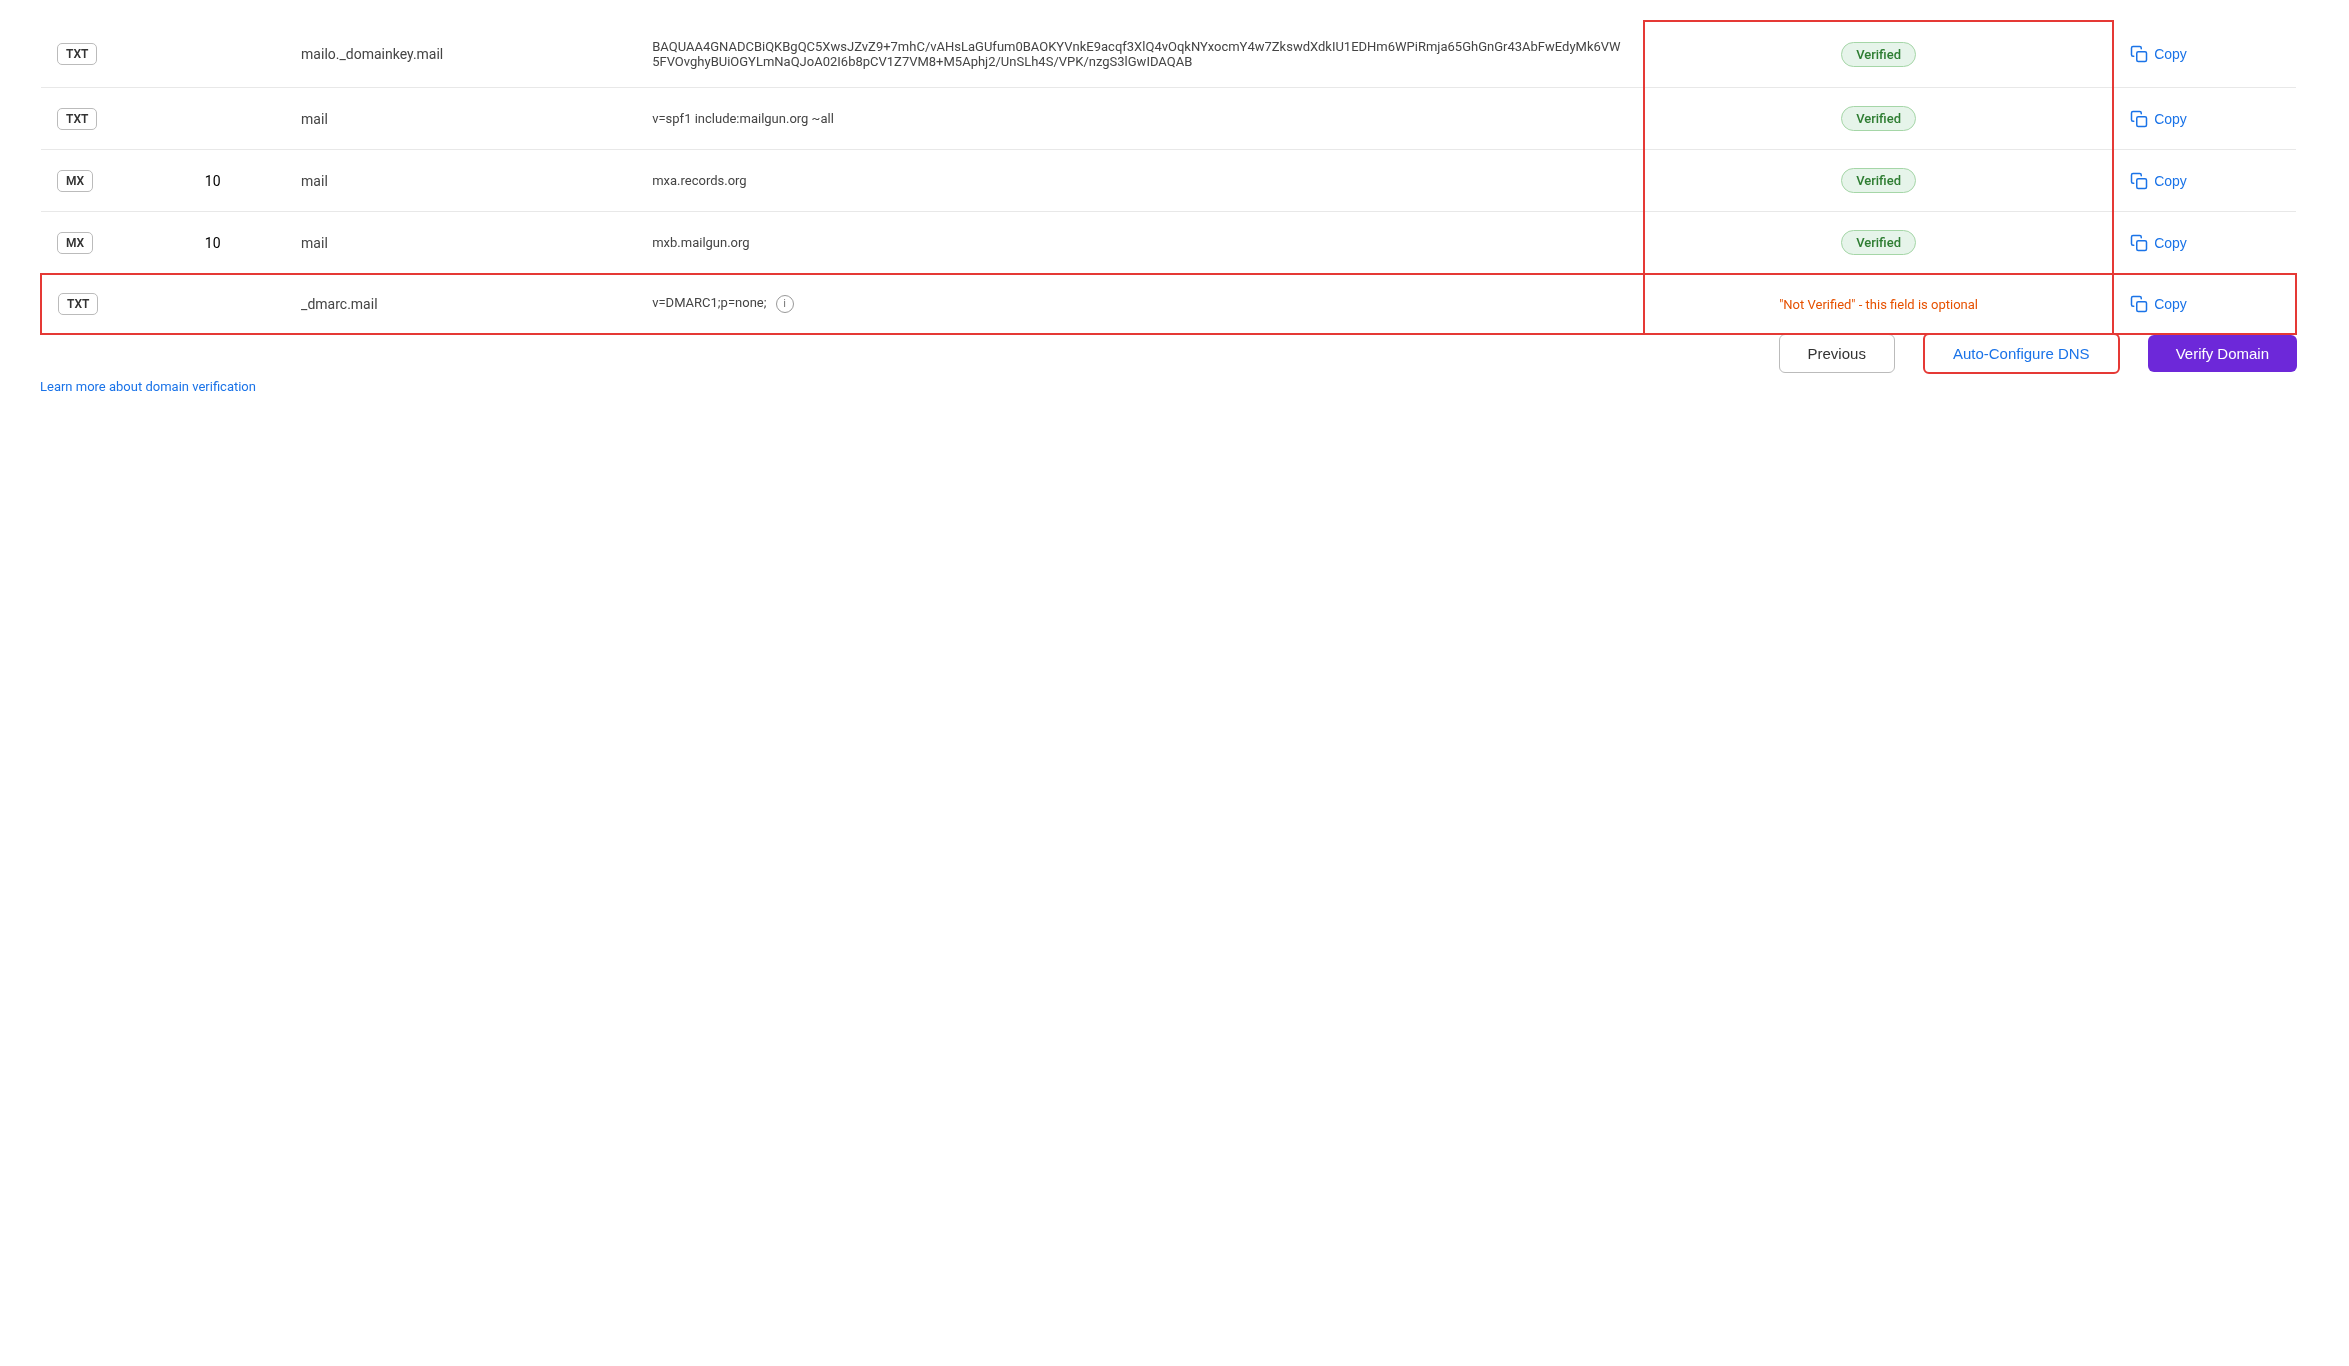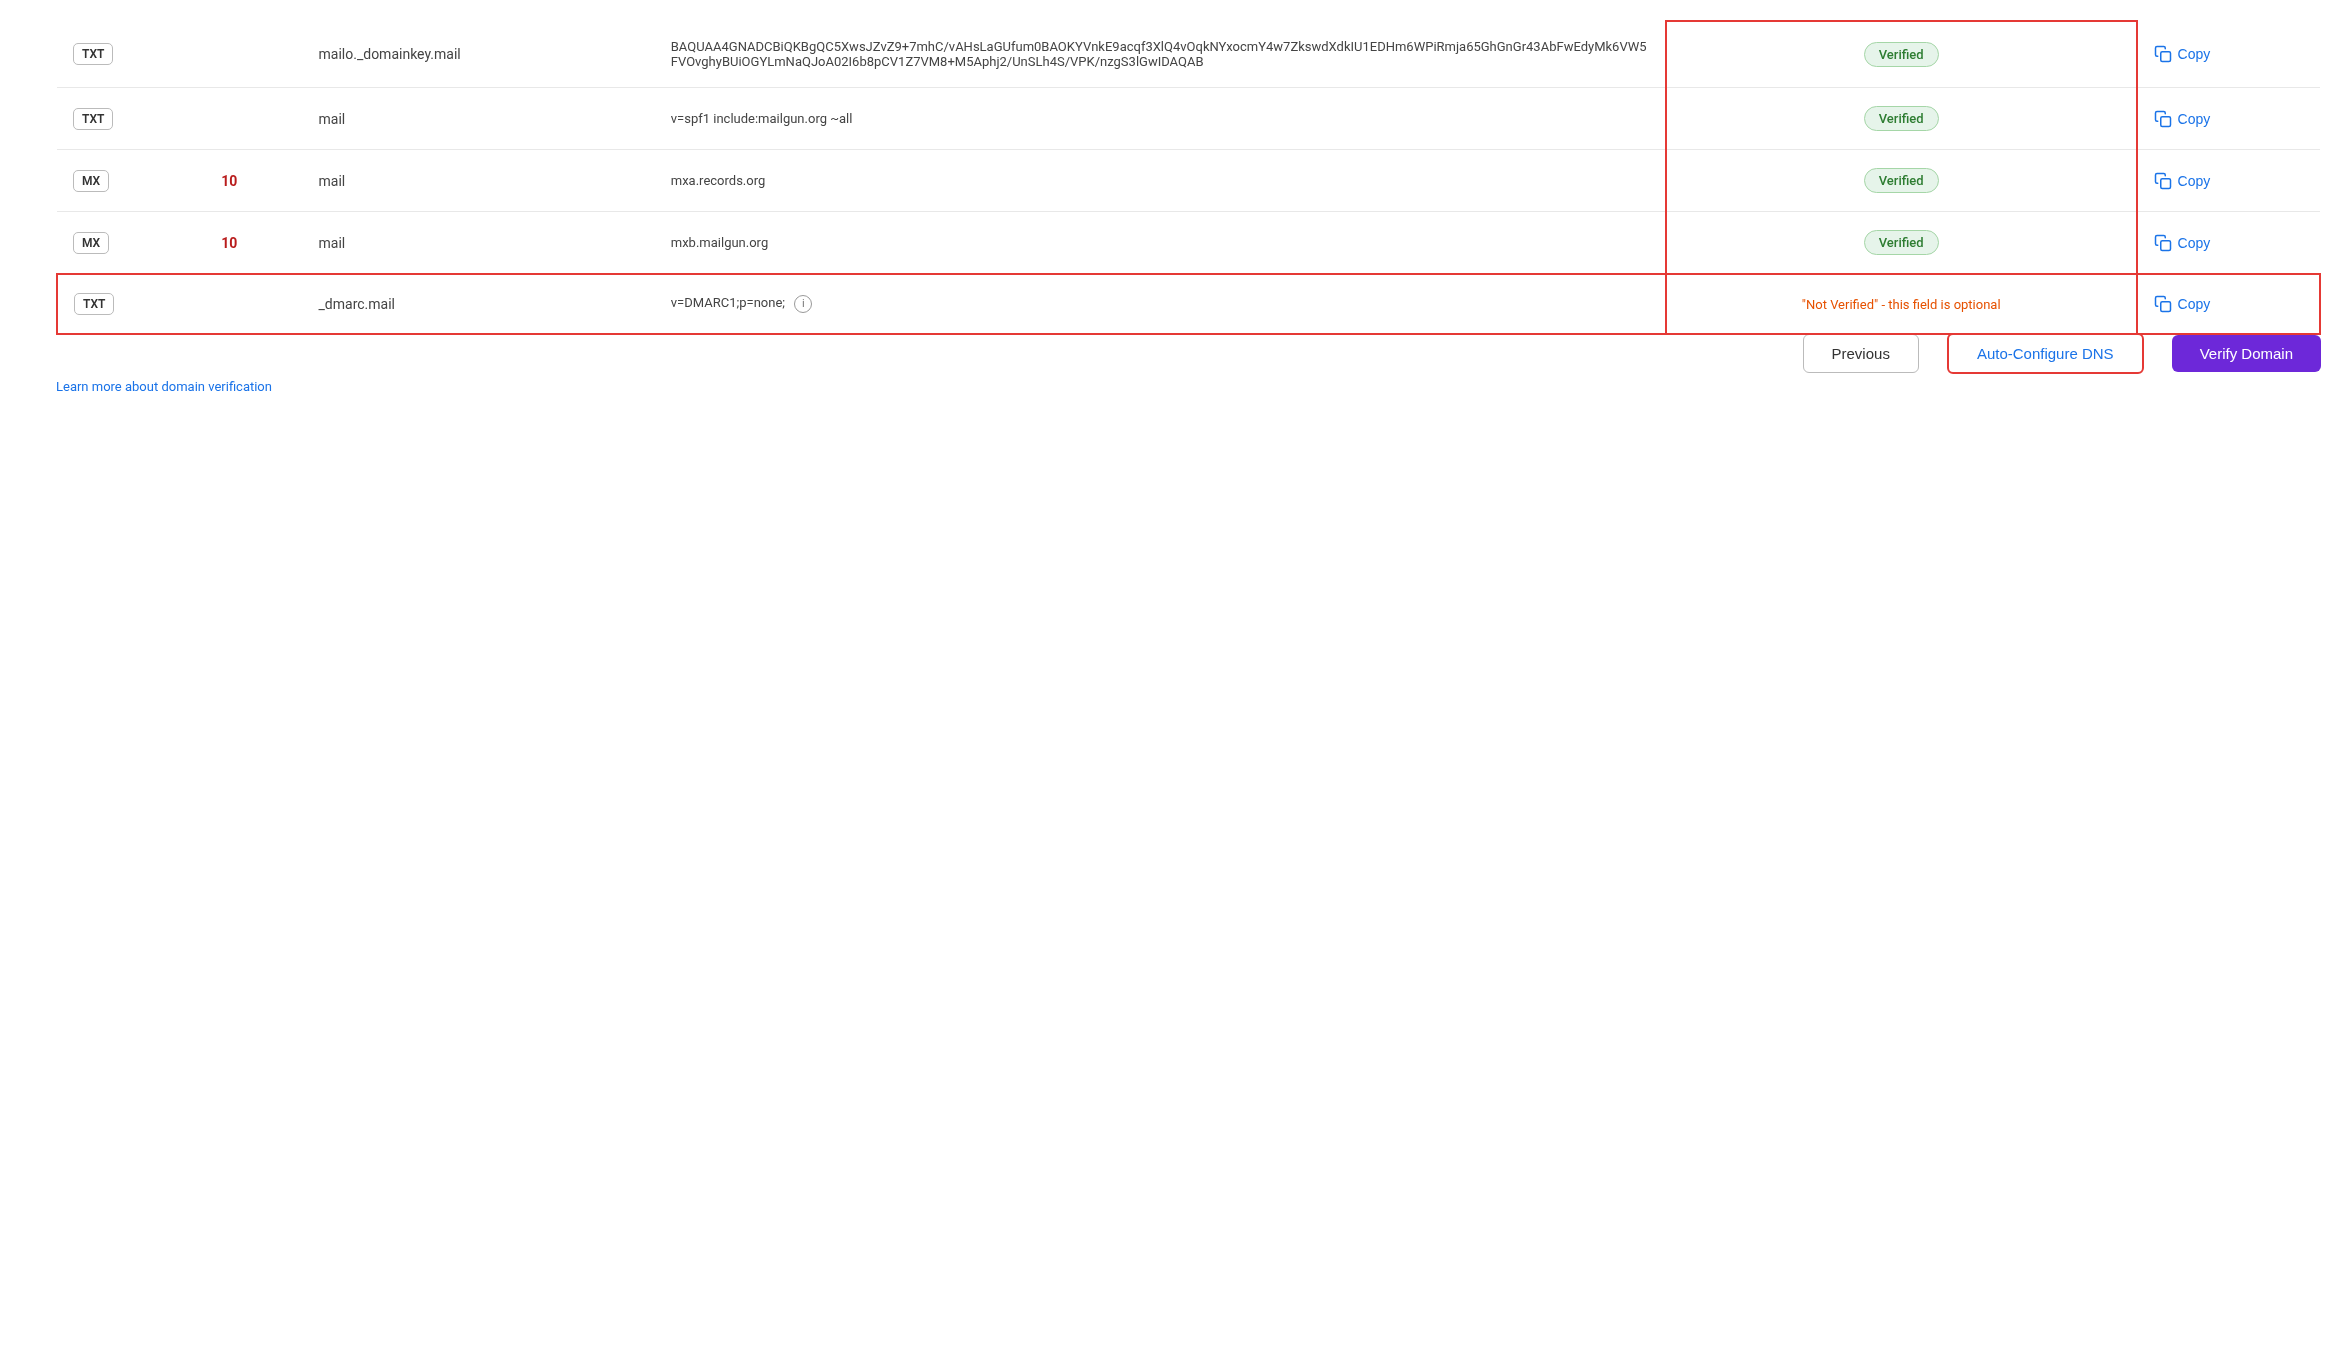--- a/index.html
+++ b/index.html
@@ -3,23 +3,22 @@
   <meta charset="utf-8">
   <style>
     * { box-sizing: border-box; margin: 0; padding: 0; }
     body {
       font-family: -apple-system, BlinkMacSystemFont, 'Segoe UI', Roboto, sans-serif;
       background: #fff;
       color: #333;
       font-size: 15px;
     }
     .page-container {
-      padding: 20px 28px 40px 40px;
+      padding: 20px 52px 40px 40px;
       max-width: 2349px;
-      margin-left: 16px;
     }
     table {
       width: 100%;
       border-collapse: collapse;
     }
     tbody tr {
       border-bottom: 1px solid #e8e8e8;
     }
     tbody td {
       padding: 18px 16px;
@@ -156,22 +155,21 @@
       background: #6d28d9;
       color: #fff;
       font-size: 15px;
       cursor: pointer;
       font-weight: 500;
     }
     .table-wrapper {
       position: relative;
     }
     .priority-cell {
-      color: #b91c1c;
-      font-weight: bold;
+      color: #000000;
     }
     .name-cell {
       color: #444;
     }
   </style>
 </head>
 <body>
 
 <div class="page-container">
   <div class="table-wrapper">

